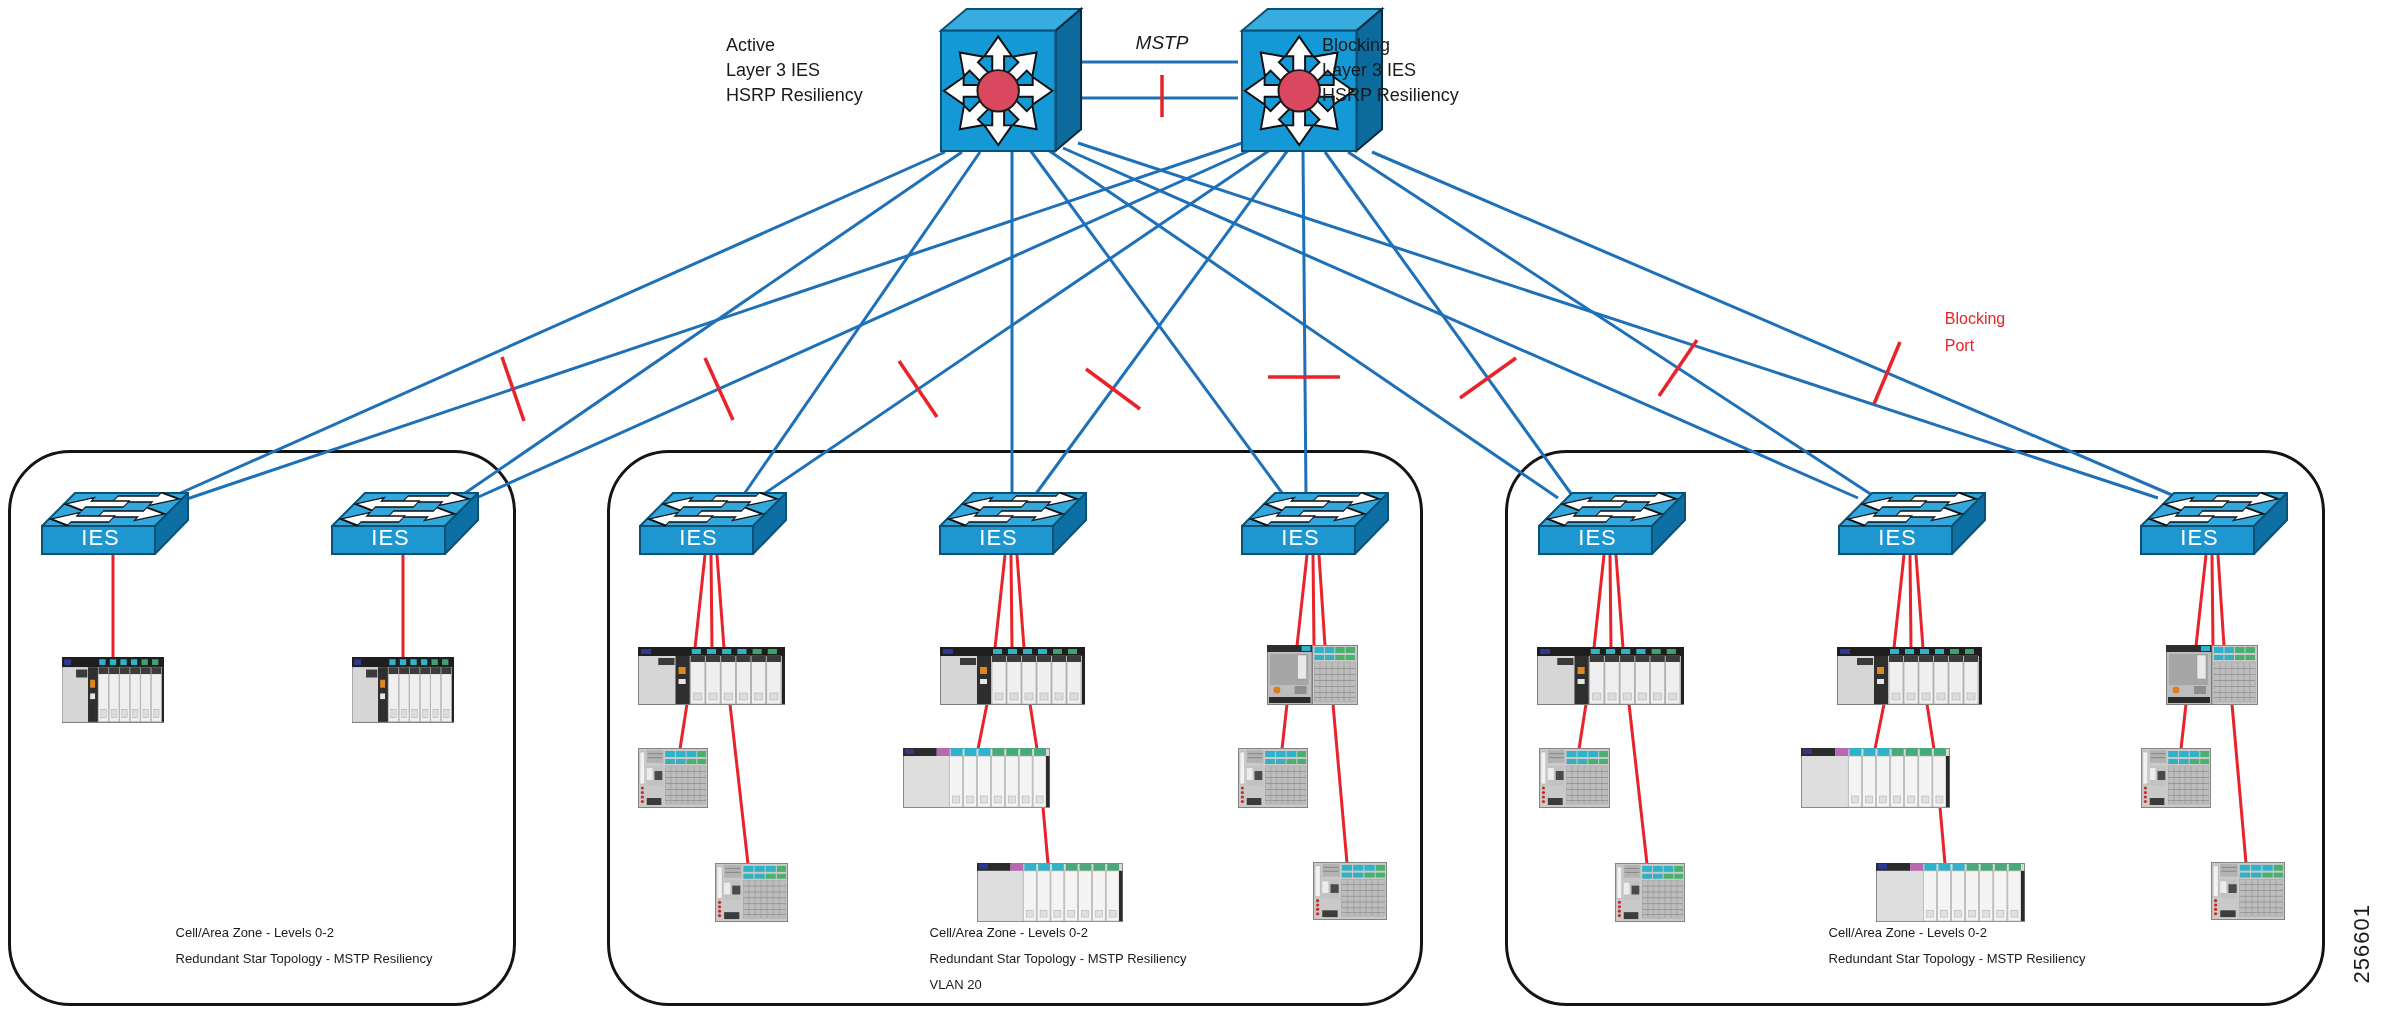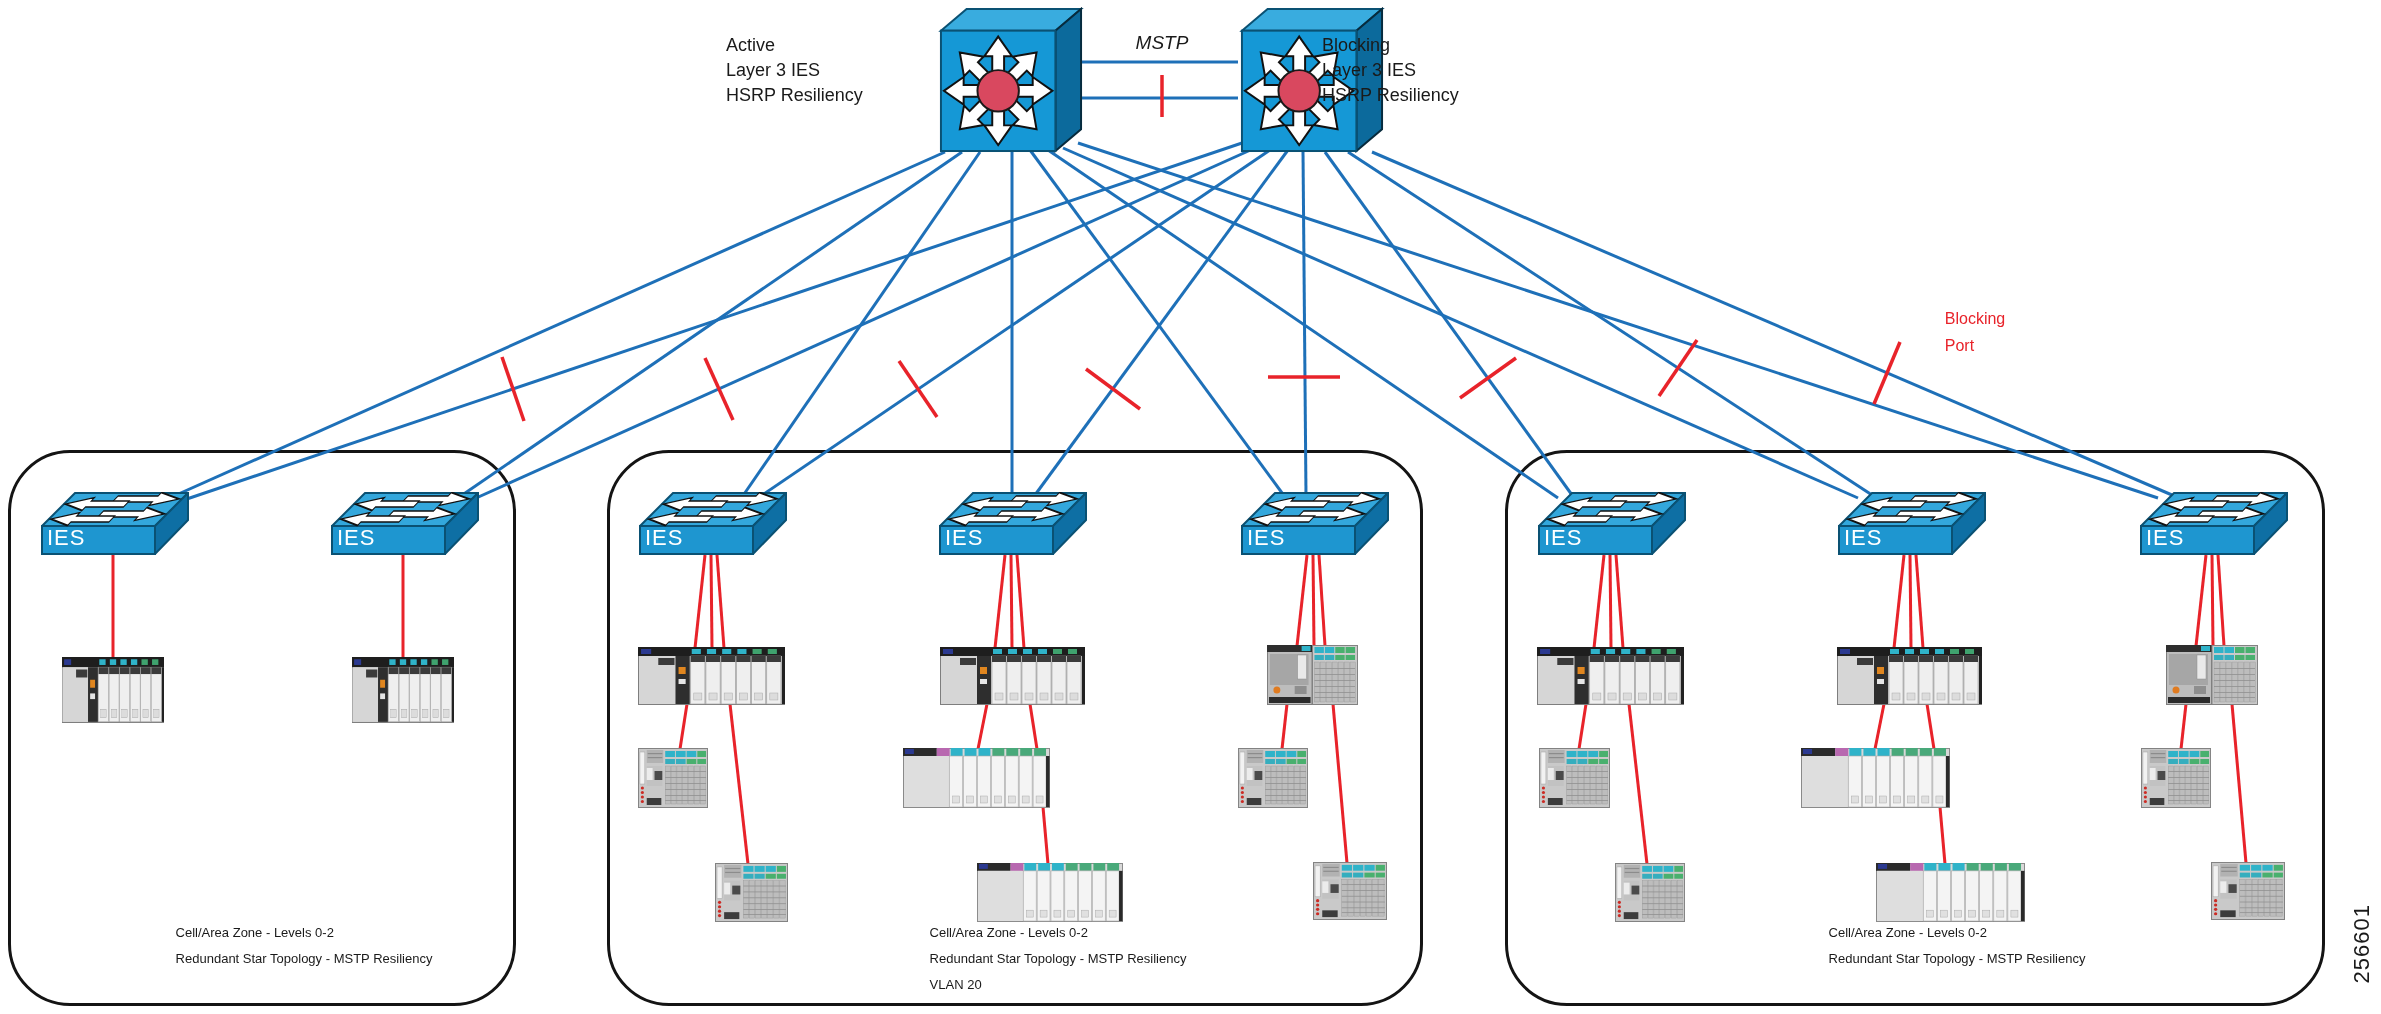--- a/index.html
+++ b/index.html
@@ -15,21 +15,21 @@
   
   #lines{position:absolute;left:0;top:0;}
   .lk{stroke:var(--link_blue,#1E70B8);stroke-width:3;fill:none;}
   .rd{stroke:var(--blocked_red,#E8232A);stroke-width:3;fill:none;}
   .tick{stroke:var(--blocked_red,#E8232A);stroke-width:3.5;fill:none;}
 
   
   .dev{position:absolute;}
   .ies{position:absolute;top:492px;width:148px;height:63px;}
   .ies svg{position:absolute;left:0;top:0;width:100%;height:100%;}
-  .ies-lbl{position:absolute;left:6px;top:33px;width:95px;text-align:left;
+  .ies-lbl{position:absolute;left:12px;top:33px;width:95px;text-align:center;
            color:#fff;font-size:22px;letter-spacing:1px;}
 
   
   .sw-top{fill:var(--switch_top,#33A7DC);stroke:#0A5173;stroke-width:2;}
   .sw-side{fill:var(--switch_side,#0E6FA4);stroke:#0A5173;stroke-width:2;}
   .sw-front{fill:var(--switch_front,#1E96D0);stroke:#0A5173;stroke-width:2;}
   .sw-arrow{fill:#fff;stroke:#111;stroke-width:1.4;}
   .core-hub{fill:var(--core_hub,#D9485F);stroke:#1a1a1a;stroke-width:2;}
 
   

